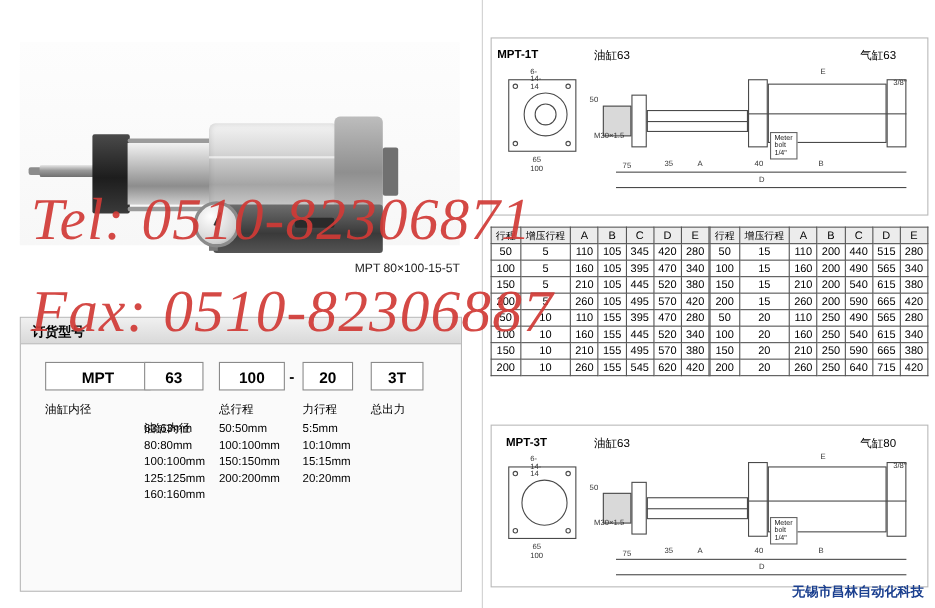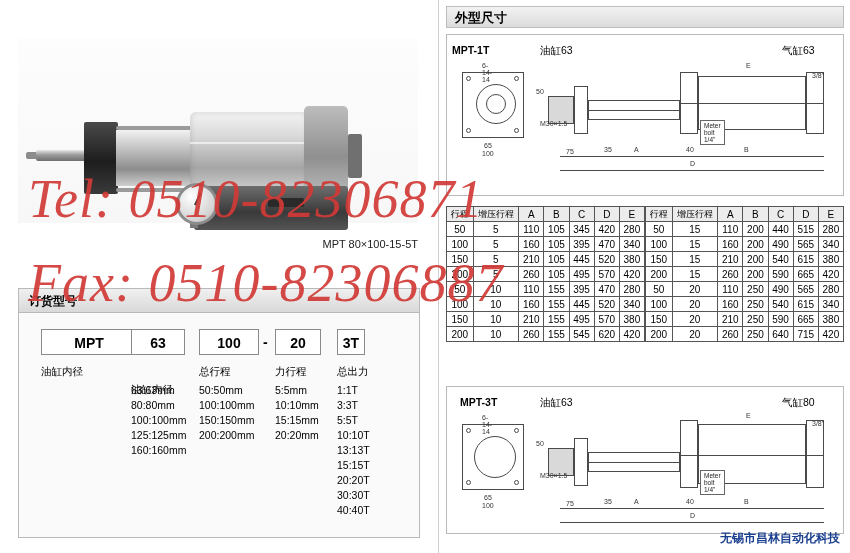--- a/index.html
+++ b/index.html
@@ -71,21 +71,21 @@
     background:linear-gradient(180deg,#f0f0f0,#d9d9d9);
     border-bottom:1px solid #b9b9b9;
     font-weight:bold;font-size:12px;padding-left:10px;box-sizing:border-box;
   }
   .code-row{position:absolute;left:0;top:40px;width:400px;height:30px;}
   .code-cell{
     position:absolute;top:0;height:26px;line-height:26px;text-align:center;
     font-weight:bold;font-size:14px;border:1px solid #8a8a8a;background:#fff;box-sizing:border-box;
   }
   .c1{left:22px;width:96px;} .c2{left:112px;width:54px;}
-  .c3{left:180px;width:60px;} .c4{left:256px;width:46px;} .c5{left:318px;width:28px;}
+  .c3{left:180px;width:60px;} .c4{left:256px;width:46px;} .c5{left:318px;width:48px;}
   .dash{position:absolute;left:244px;top:0;height:26px;line-height:26px;font-weight:bold;font-size:14px;}
 
   .code-head{position:absolute;top:76px;font-size:10.5px;font-weight:normal;}
   .h1{left:22px;width:86px;} .h2{left:112px;width:70px;margin-top:18px;}
   .h3{left:180px;width:70px;} .h4{left:256px;width:62px;} .h5{left:318px;width:70px;}
 
   .code-list{position:absolute;top:94px;font-size:10.5px;line-height:15px;} .l2{left:112px;width:74px;}
   .l3{left:180px;width:74px;} .l4{left:256px;width:62px;} .l5{left:318px;width:72px;}
 
   
@@ -190,39 +190,27 @@
           <div>100:100mm</div>
           <div>150:150mm</div>
           <div>200:200mm</div>
         </div>
       <div class="code-list l4">
           <div>5:5mm</div>
           <div>10:10mm</div>
           <div>15:15mm</div>
           <div>20:20mm</div>
         </div>
-      <div class="code-list l5">
-          <div>1:1T</div>
-          <div>3:3T</div>
-          <div>5:5T</div>
-          <div>10:10T</div>
-          <div>13:13T</div>
-          <div>15:15T</div>
-          <div>20:20T</div>
-          <div>30:30T</div>
-          <div>40:40T</div>
-        </div>
     </div>
   </div>
 
   <div class="sep-v"></div>
 
   <div class="right-col"></div>
 
-  <div class="sec-head">外型尺寸</div>
 
   <div class="panel p1"></div>
   <div class="panel-label pl-a">MPT-1T</div>
   <div class="panel-label pl-b">油缸63</div>
   <div class="panel-label pl-c">气缸63</div>
 
   <div class="draw">
 
     <div class="box-o" style="left:462px;top:72px;width:62px;height:66px;"></div>
     <div class="circ" style="left:476px;top:84px;width:40px;height:40px;"></div>

